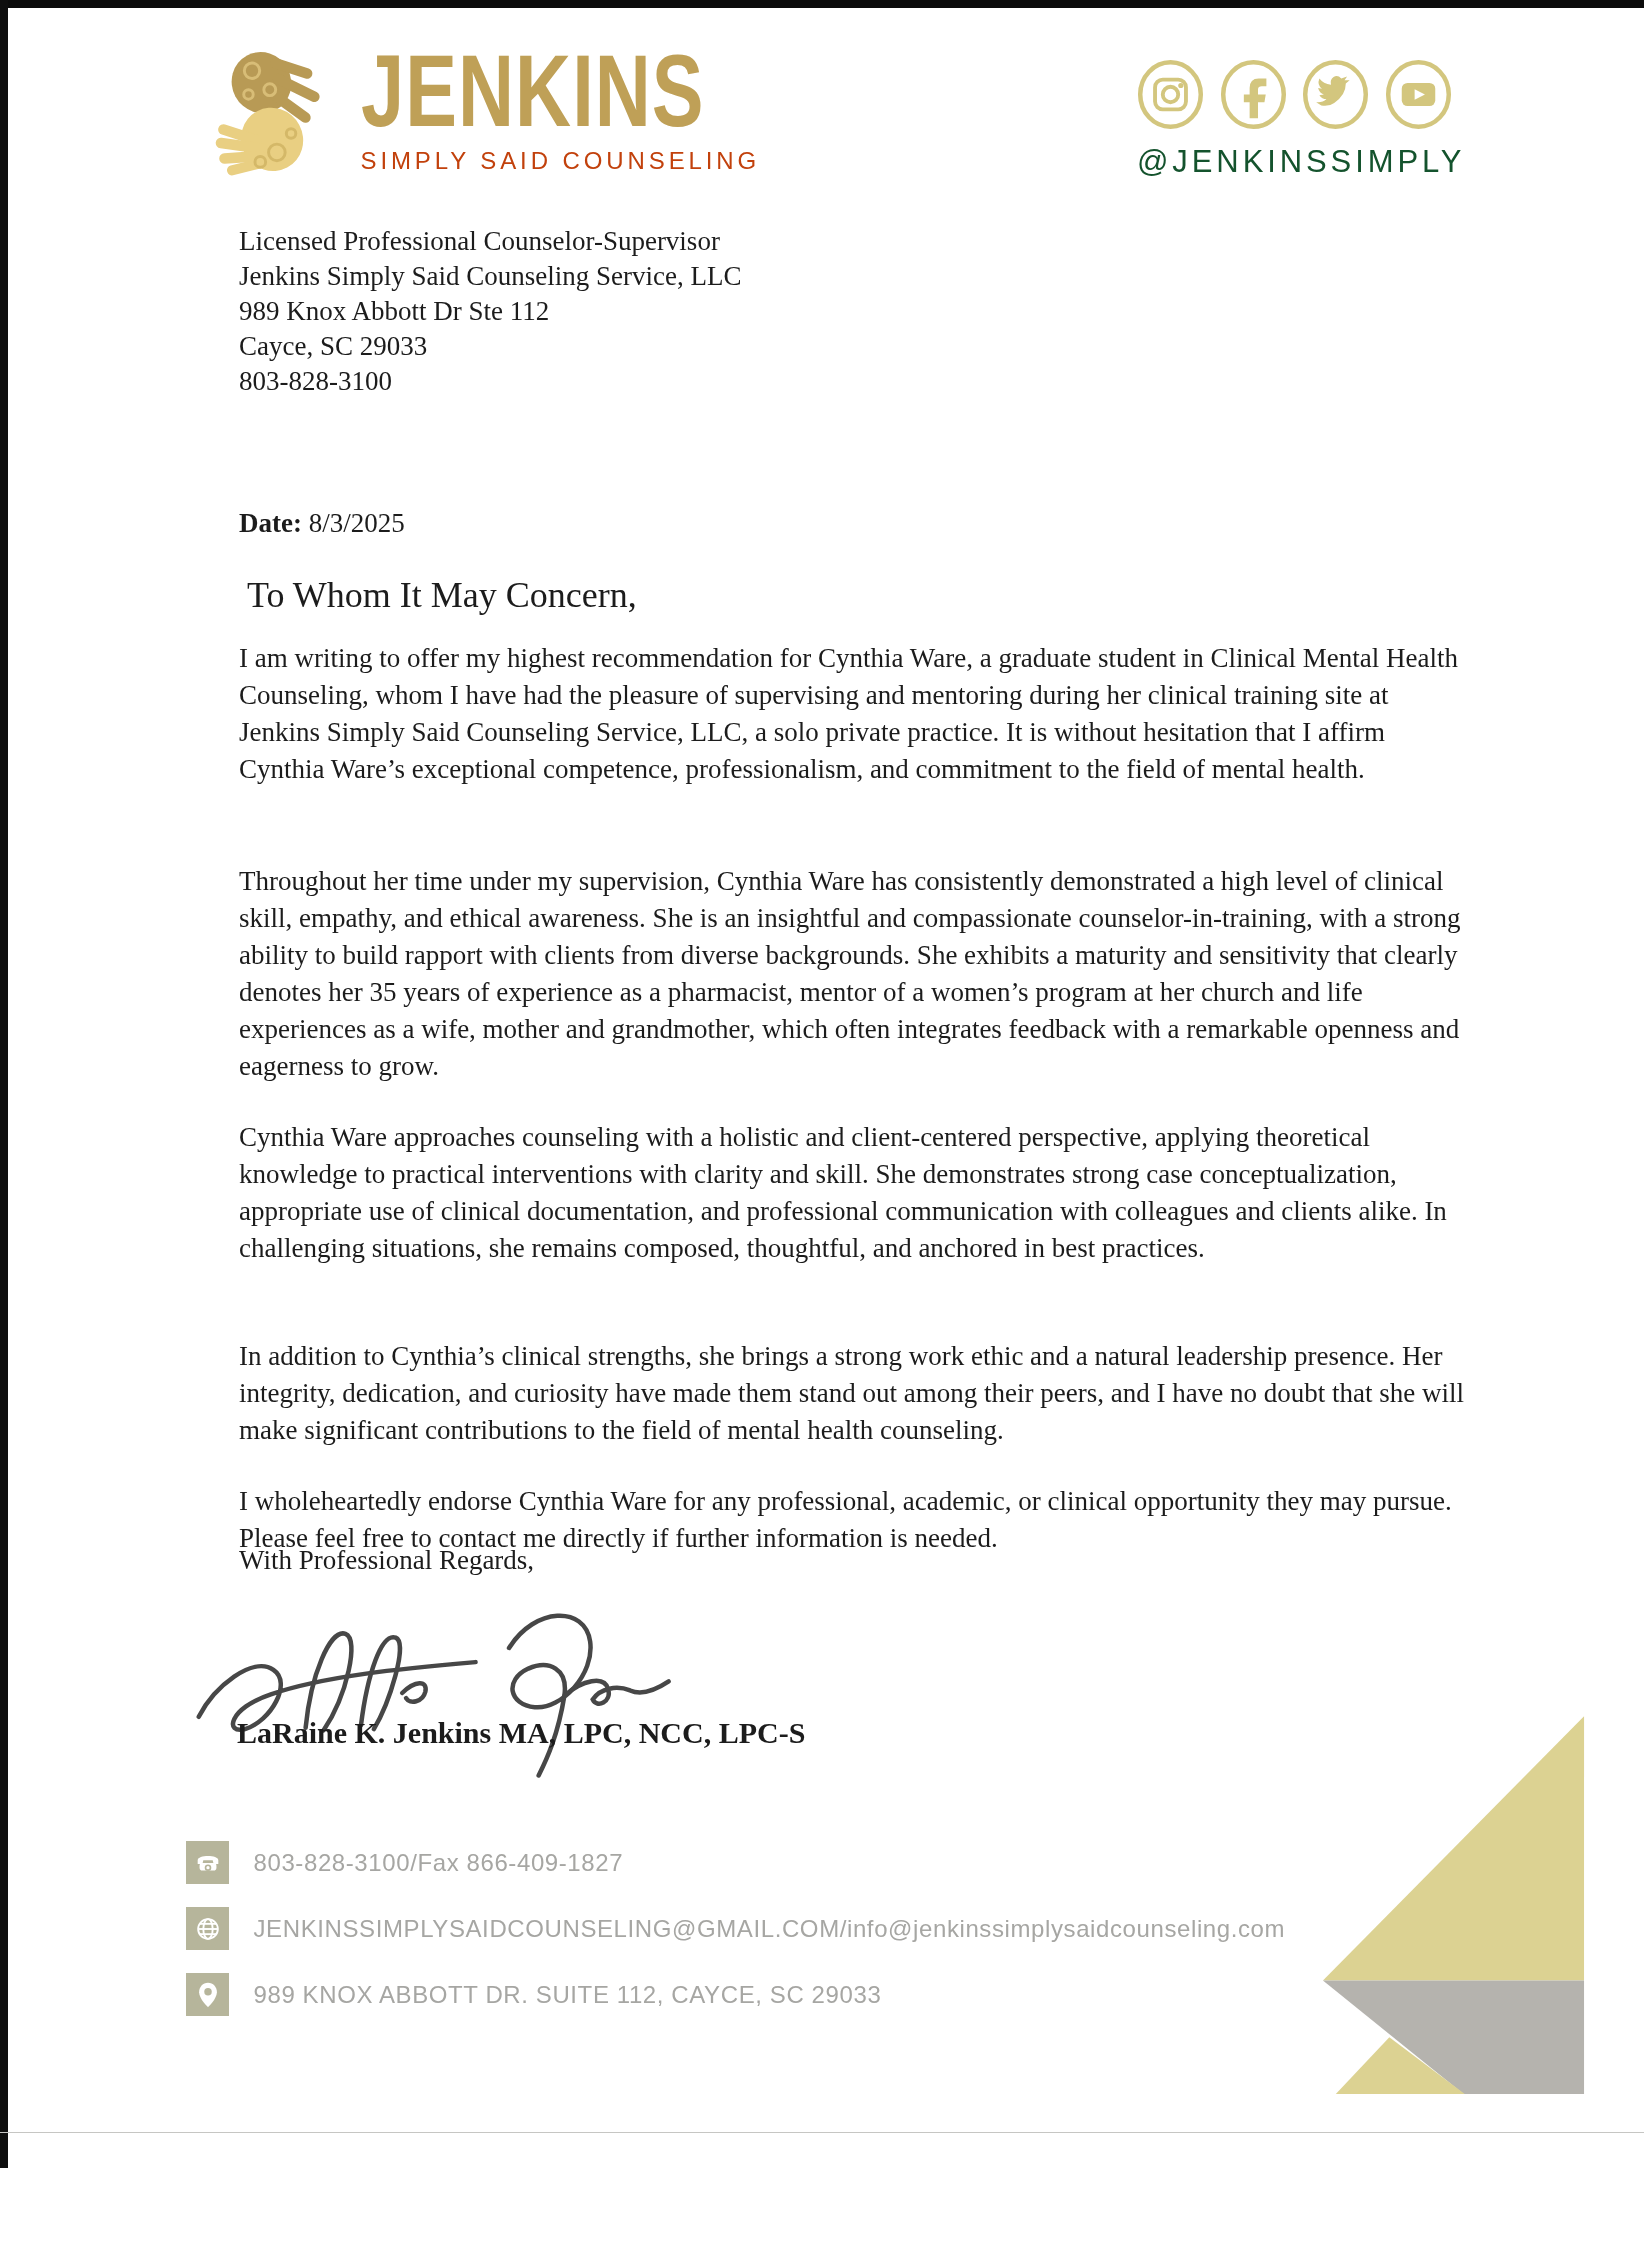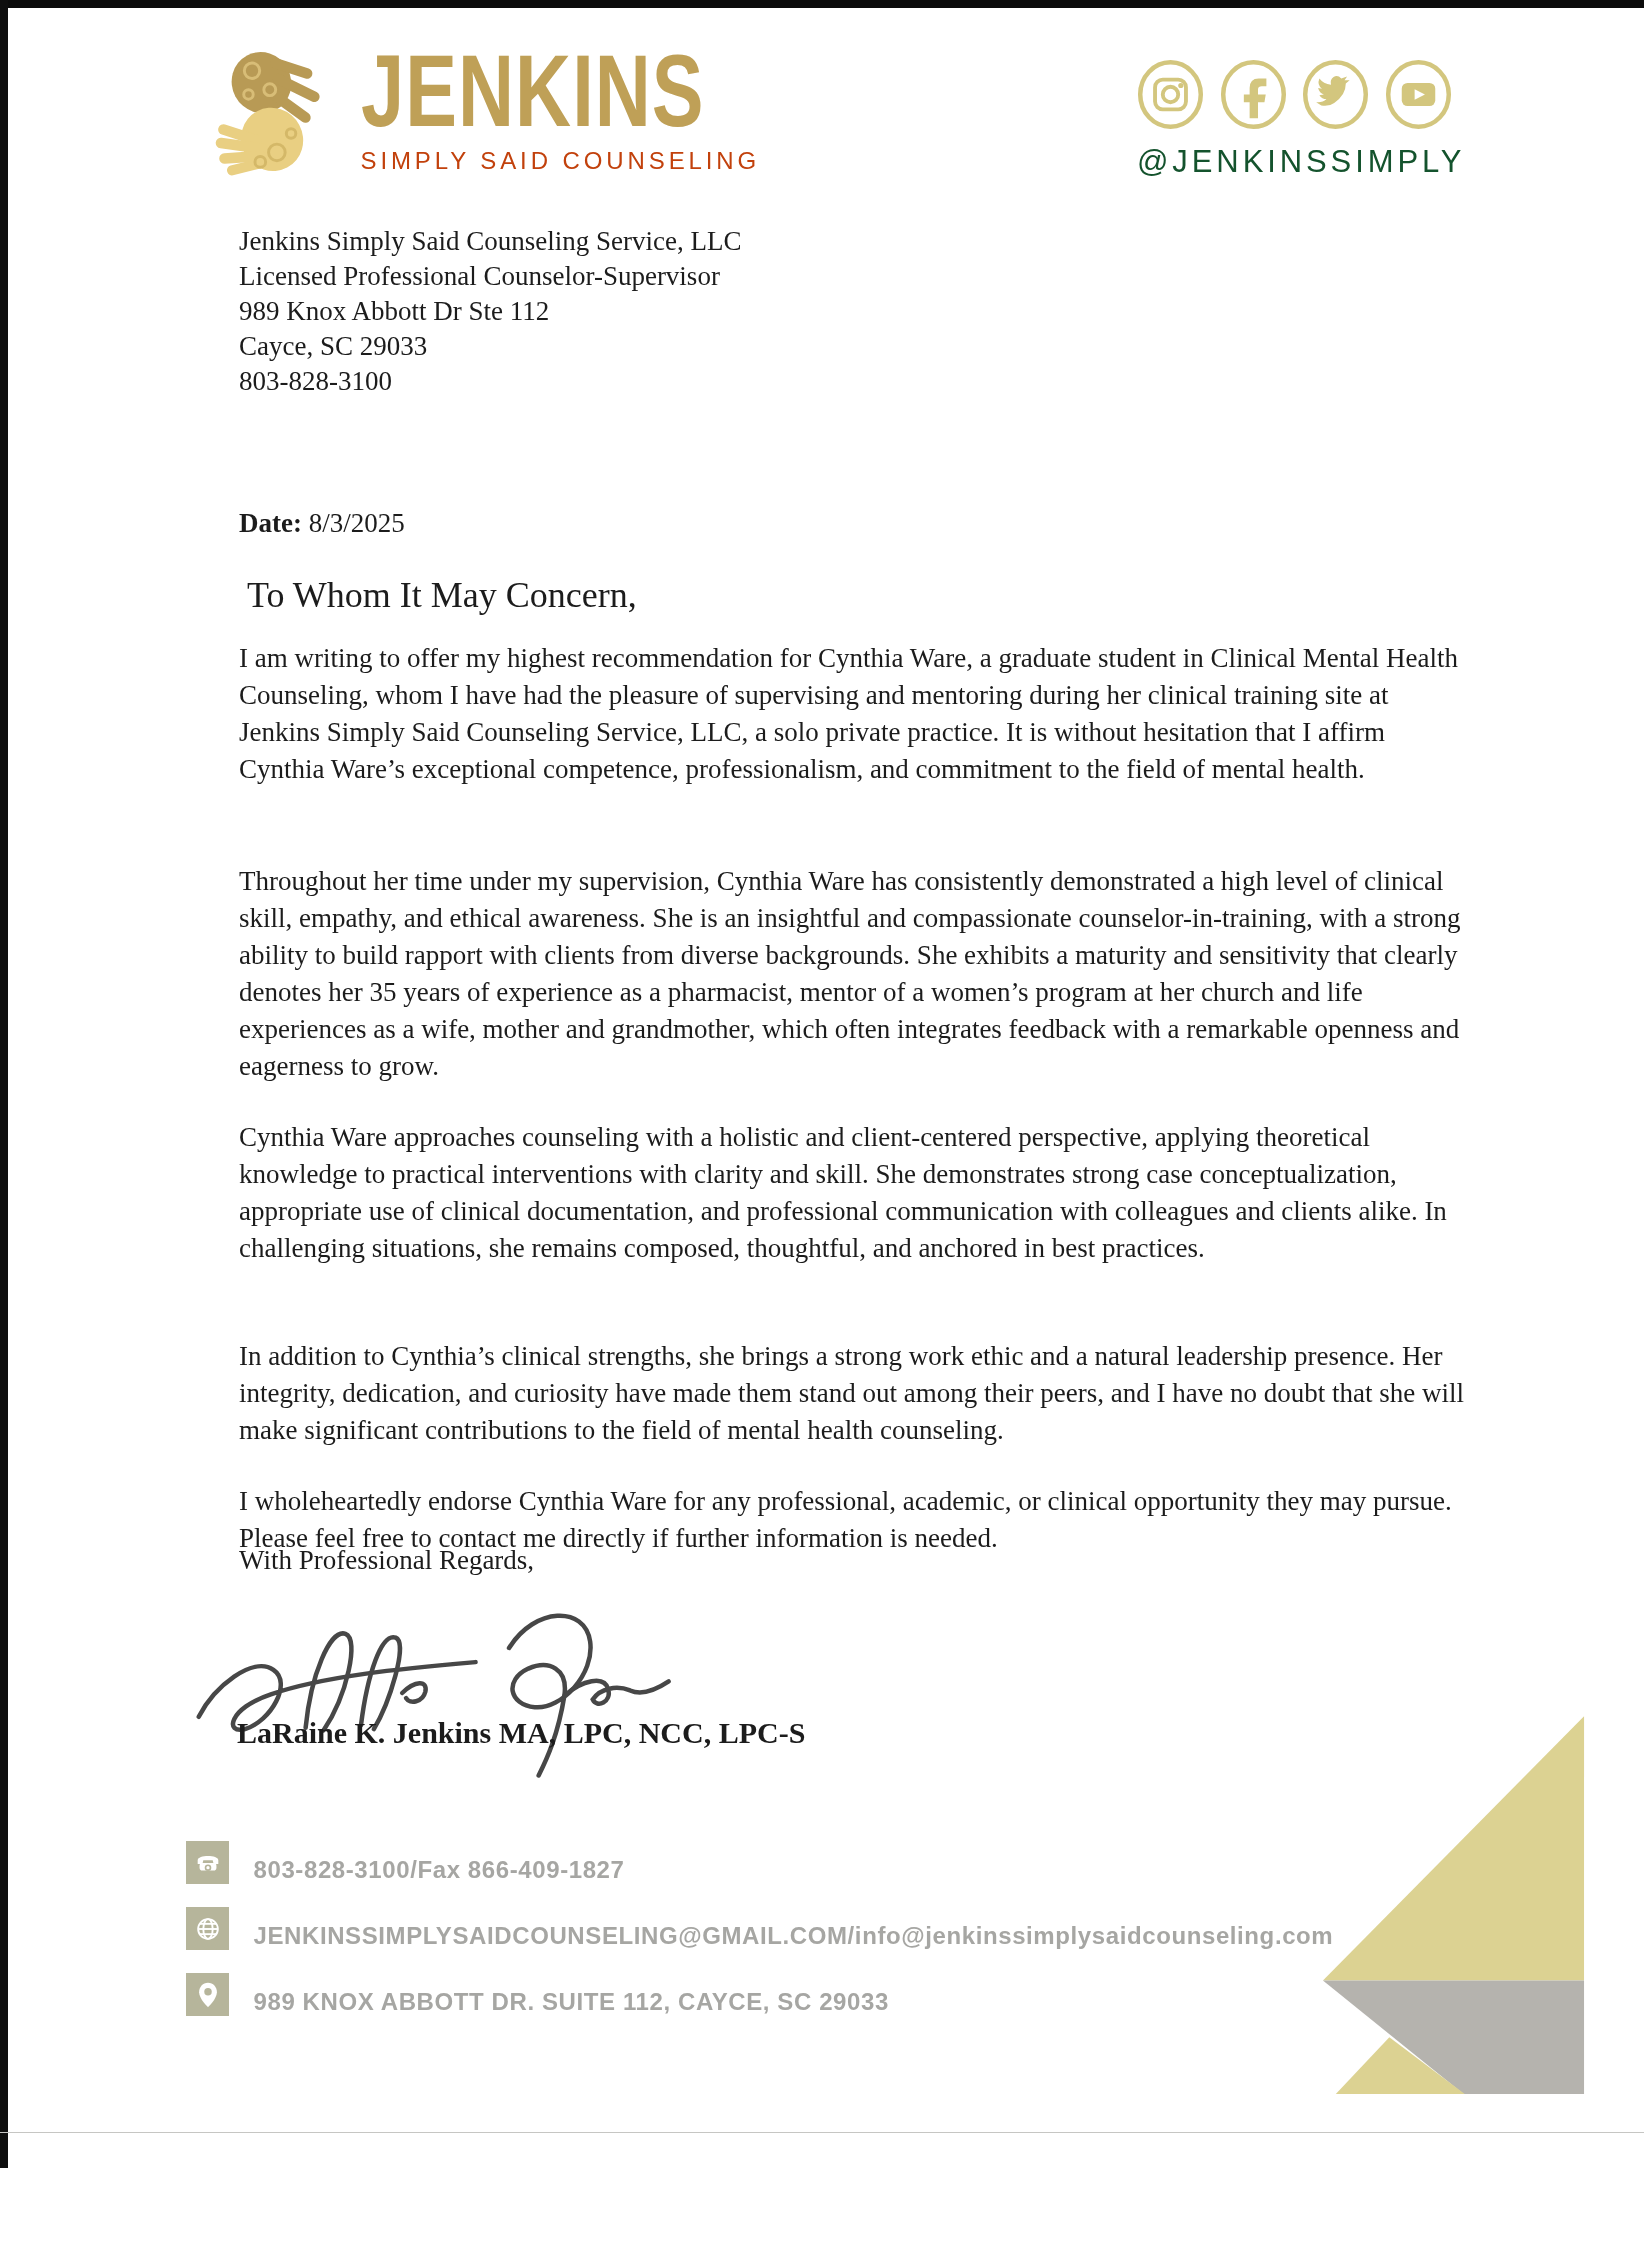--- a/index.html
+++ b/index.html
@@ -43,21 +43,21 @@
 
   
   .para{position:absolute;left:239px;width:1235px;font-size:27px;line-height:37px;text-align:left;}
   .p1{top:640px;} .p2{top:863px;} .p3{top:1119px;} .p4{top:1338px;} .p5{top:1483px;}
 
   .closing{position:absolute;left:239px;top:1545px;font-size:27px;}
   .signature{position:absolute;left:187px;top:1572px;width:496px;height:206px;}
   .signer{position:absolute;left:237px;top:1716px;font-size:30px;font-weight:700;}
 
   
-  .f-row{position:absolute;left:186px;display:flex;align-items:flex-end;font-weight:bold;}
+  .f-row{position:absolute;left:186px;display:flex;align-items:center;}
   .f-row1{top:1841px;} .f-row2{top:1907px;} .f-row3{top:1973px;}
   .f-badge{width:43px;height:43px;background:#b6b59b;display:flex;align-items:center;justify-content:center;flex:0 0 43px;}
   .f-text{
     margin-left:24.5px;font-family:"Liberation Sans","DejaVu Sans",sans-serif;
     font-size:24px;color:#a6a6a3;letter-spacing:0.6px;white-space:nowrap;
   }
   .corner-art{position:absolute;left:0;top:0;width:1644px;height:2261px;pointer-events:none;}
 </style>
 </head>
 <body>
@@ -126,22 +126,22 @@
       <svg class="social-icon" viewBox="0 0 104 110">
         <ellipse cx="52" cy="55" rx="47" ry="50" fill="none" stroke="#d3c67e" stroke-width="7"></ellipse>
         <rect x="26" y="37" width="52" height="36" rx="9" fill="#d3c67e"></rect>
         <path d="M46 47 l16 8 l-16 8 z" fill="#ffffff"></path>
       </svg>
     </div>
     <div class="social-handle">@JENKINSSIMPLY</div>
   </div>
 
   <div class="contact">
+    <div>Licensed Professional Counselor-Supervisor</div>
     <div>Jenkins Simply Said Counseling Service, LLC</div>
-    <div>Licensed Professional Counselor-Supervisor</div>
     <div>989 Knox Abbott Dr Ste 112</div>
     <div>Cayce, SC 29033</div>
     <div>803-828-3100</div>
   </div>
 
   <div class="dateline">
     <span class="b">Date:</span>
     <span>8/3/2025</span>
   </div>
 

